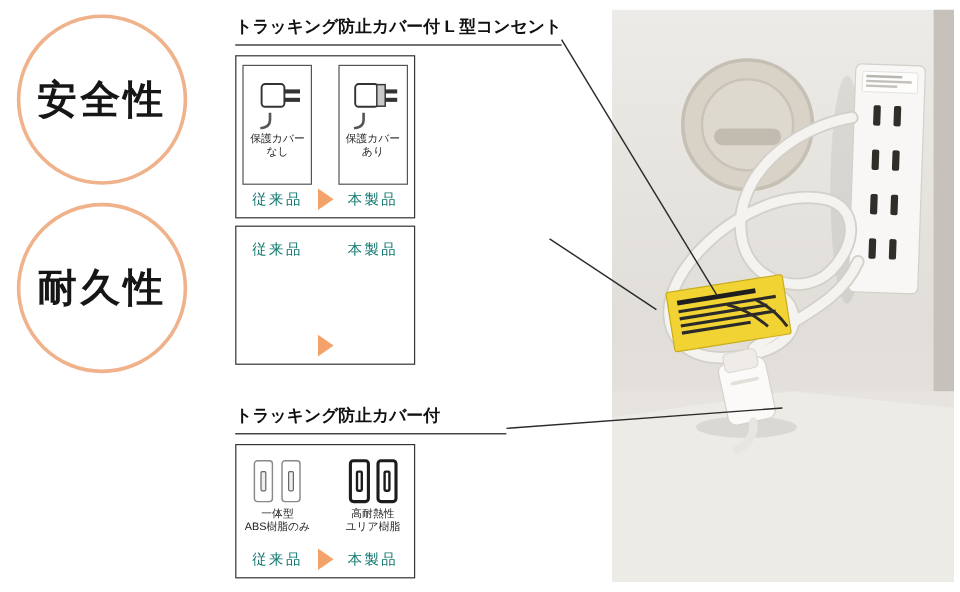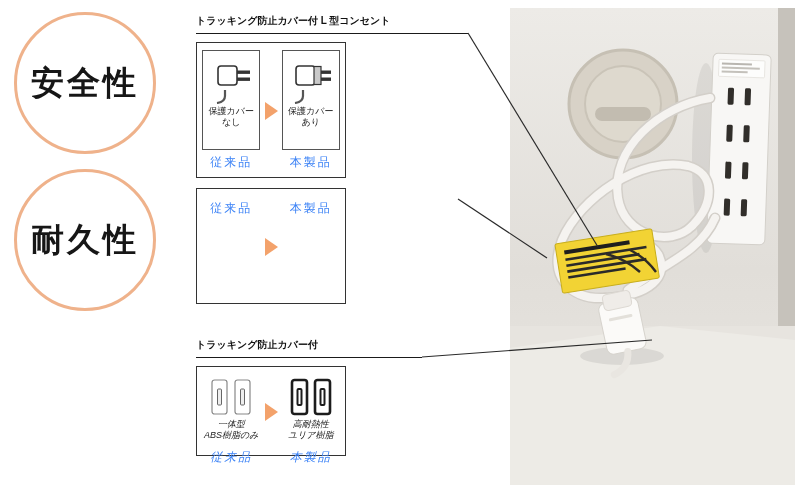--- a/index.html
+++ b/index.html
@@ -9,33 +9,33 @@
 
   
   .badge { position:absolute; left:14px; width:142px; height:142px; border:3px solid var(--ring,#efb28b);
            border-radius:50%; background:#fff; display:flex; align-items:center; justify-content:center; }
   .badge span { font-size:33px; font-weight:bold; color:#161616; letter-spacing:3px; white-space:nowrap; }
   .badge.b1 { top:12px; } .badge.b2 { top:169px; } .badge.b3 { top:330px; }
 
   
   .card { position:absolute; left:196px; }
   .card.f1 { top:14px; } .card.f2 { top:180px; } .card.f3 { top:338px; }
-  .card-title { font-size:10px; font-weight:600; color:#111; padding-bottom:5px;
+  .card-title { font-size:14px; font-weight:600; color:#111; padding-bottom:5px;
                 border-bottom:1.5px solid #1a1a1a; white-space:nowrap; }
   .f1 .card-title { width:272px; } .f2 .card-title { width:262px; } .f3 .card-title { width:226px; }
   .card-box { margin-top:8px; width:150px; border:1px solid #333; background:#fff;
-              display:flex; align-items:center; justify-content:center; gap:3px; padding:7px 4px 6px; }
-  .f1 .card-box { height:136px; } .f2 .card-box { height:116px; } .f3 .card-box { height:90px;font-style:italic; }
+              display:flex; align-items:flex-end; justify-content:center; gap:3px; padding:7px 4px 6px; }
+  .f1 .card-box { height:136px; } .f2 .card-box { height:116px; } .f3 .card-box { height:112px; }
   .col { display:flex; flex-direction:column; align-items:center; justify-content:space-between;
          height:100%; width:62px; }
   .icon-wrap { display:flex; flex-direction:column; align-items:center; justify-content:flex-start;
                gap:2px; padding:3px 1px; }
   .framed { border:1px solid #555; width:58px; flex:1; }
   .caption { font-size:9px; line-height:1.25; text-align:center; white-space:pre-line; color:#222; }
-  .plabel { font-size:12px; letter-spacing:2px; color:#3b82f6; margin-top:4px; white-space:nowrap; }
+  .plabel { font-size:12px; letter-spacing:2px; color:#0f766e; margin-top:4px; white-space:nowrap; }
   .arrow-cell { display:flex; align-items:center; }
   .tri { display:block; width:0; height:0; border-left:13px solid var(--arrow,#f3a26b);
          border-top:9px solid transparent; border-bottom:9px solid transparent; }
 
   
   .photo { position:absolute; left:510px; top:8px; width:285px; height:477px; }
 
   
   .connectors { position:absolute; left:0; top:0; width:800px; height:493px; pointer-events:none; }
 </style>

